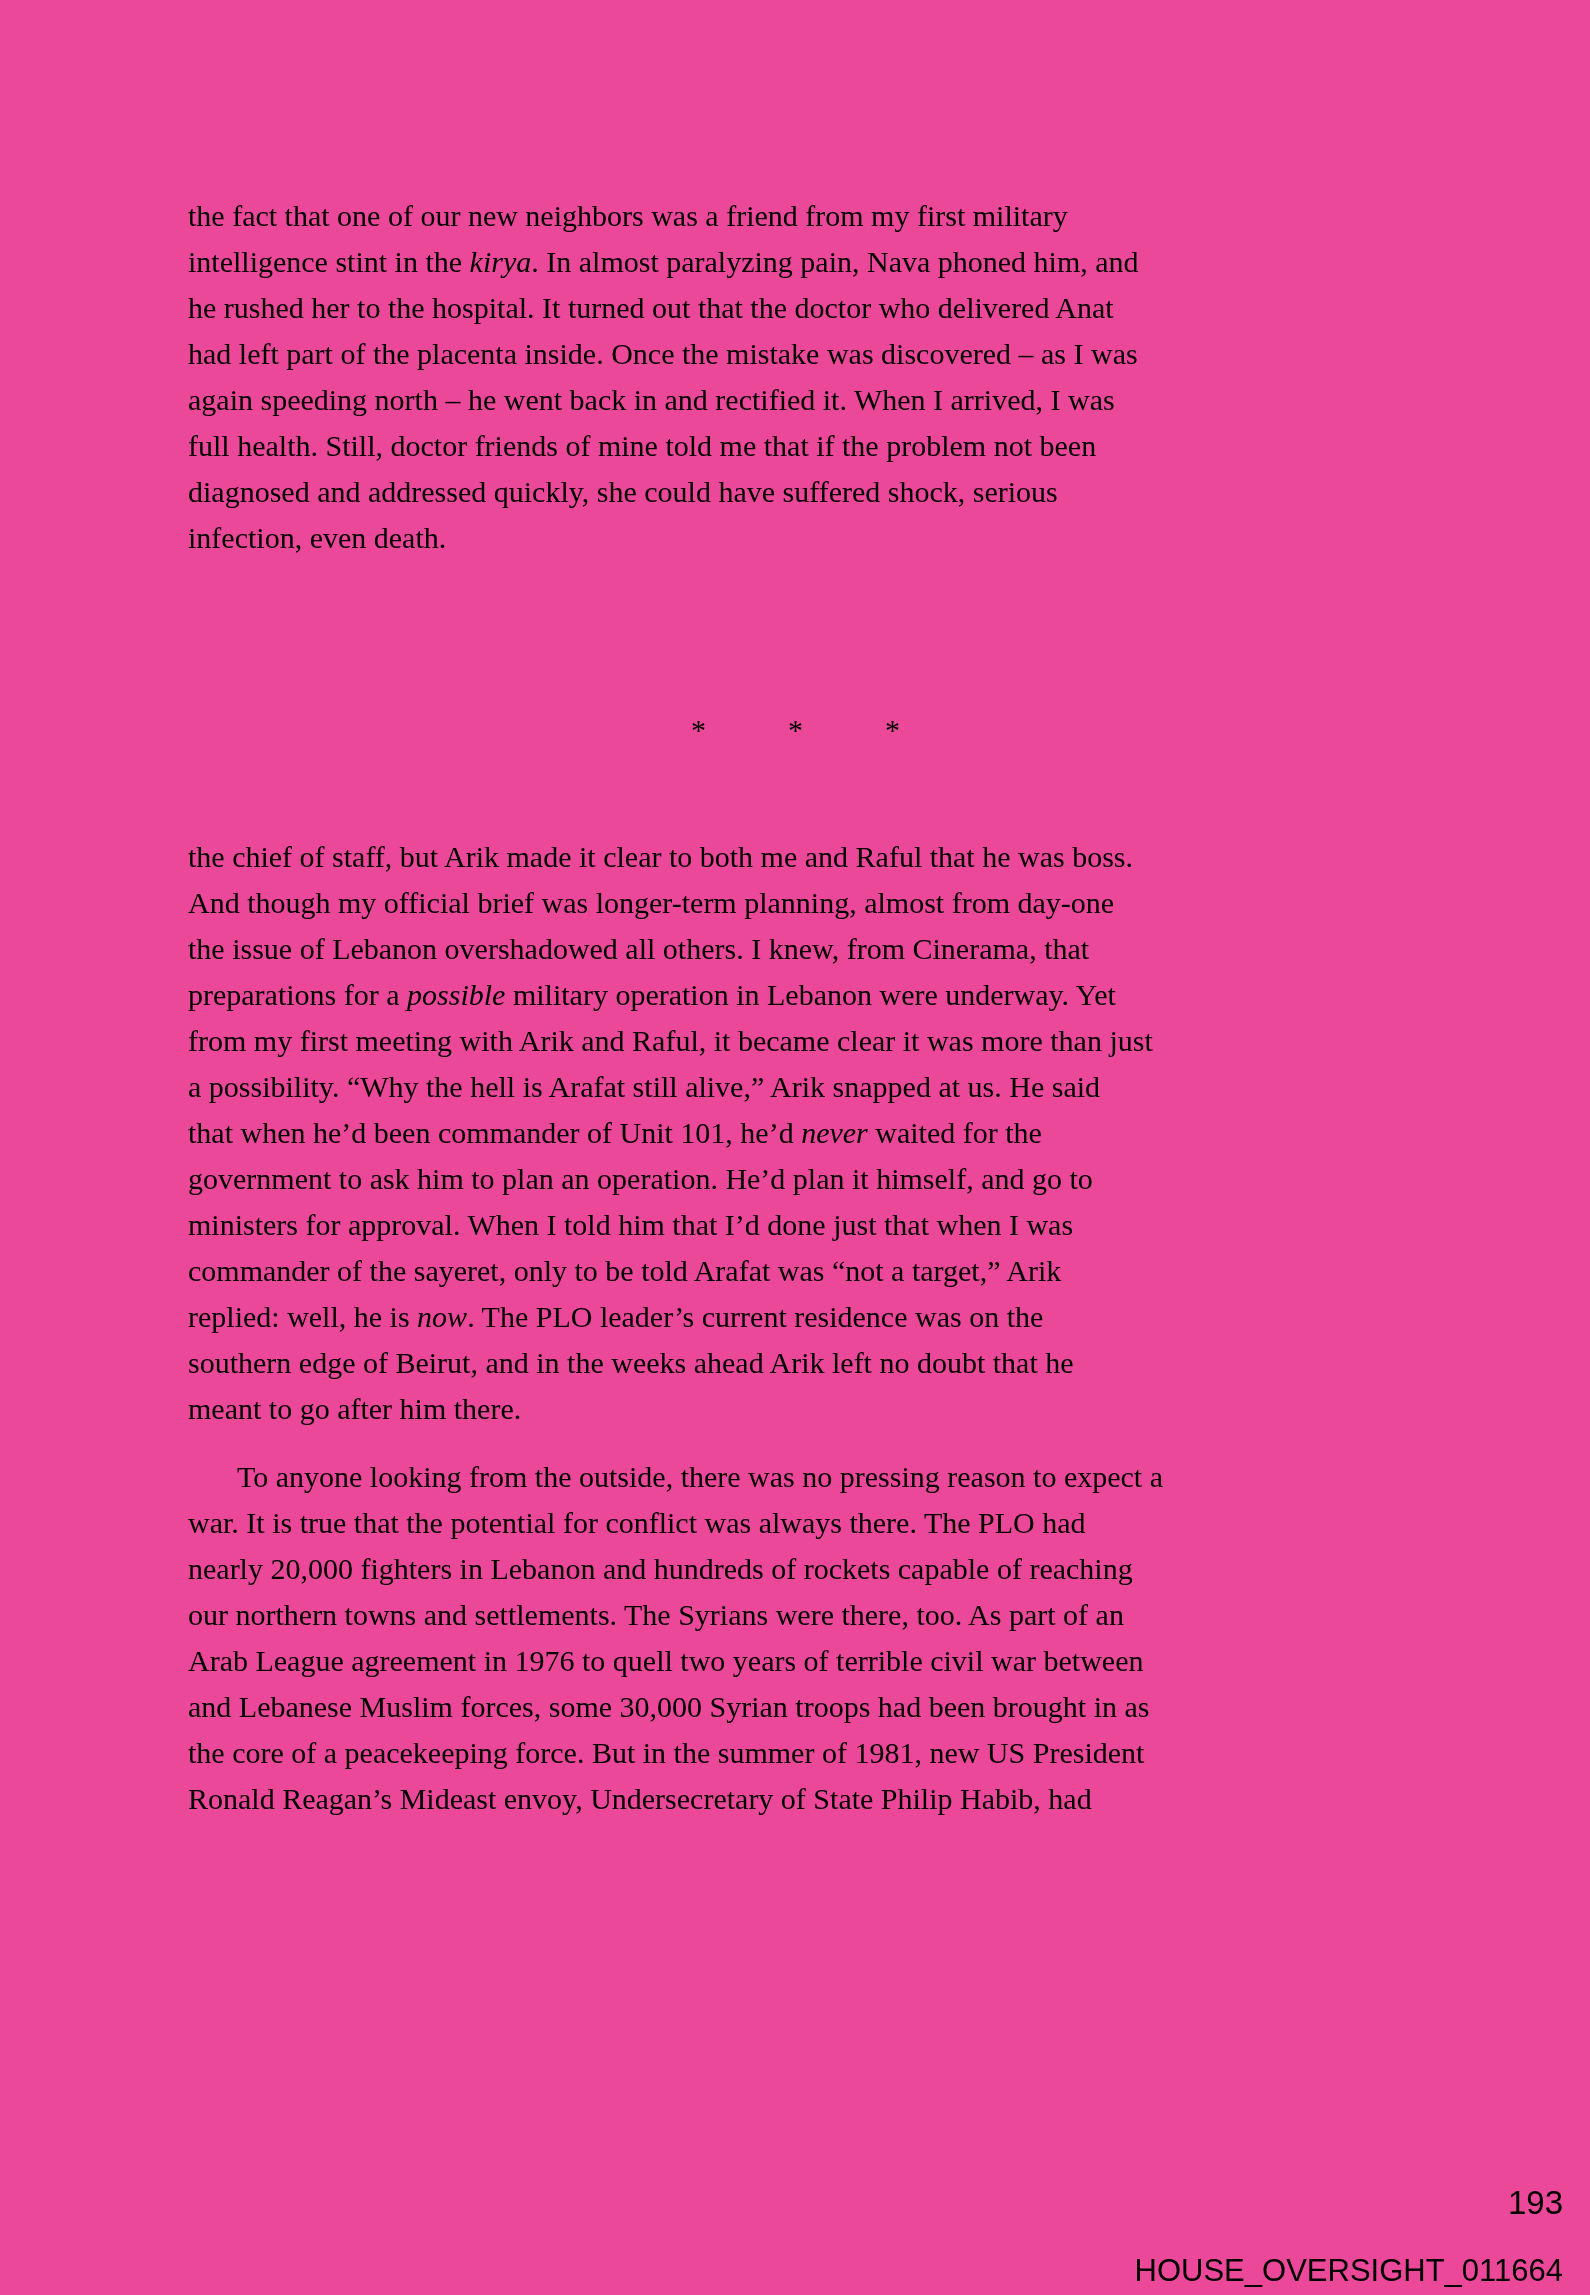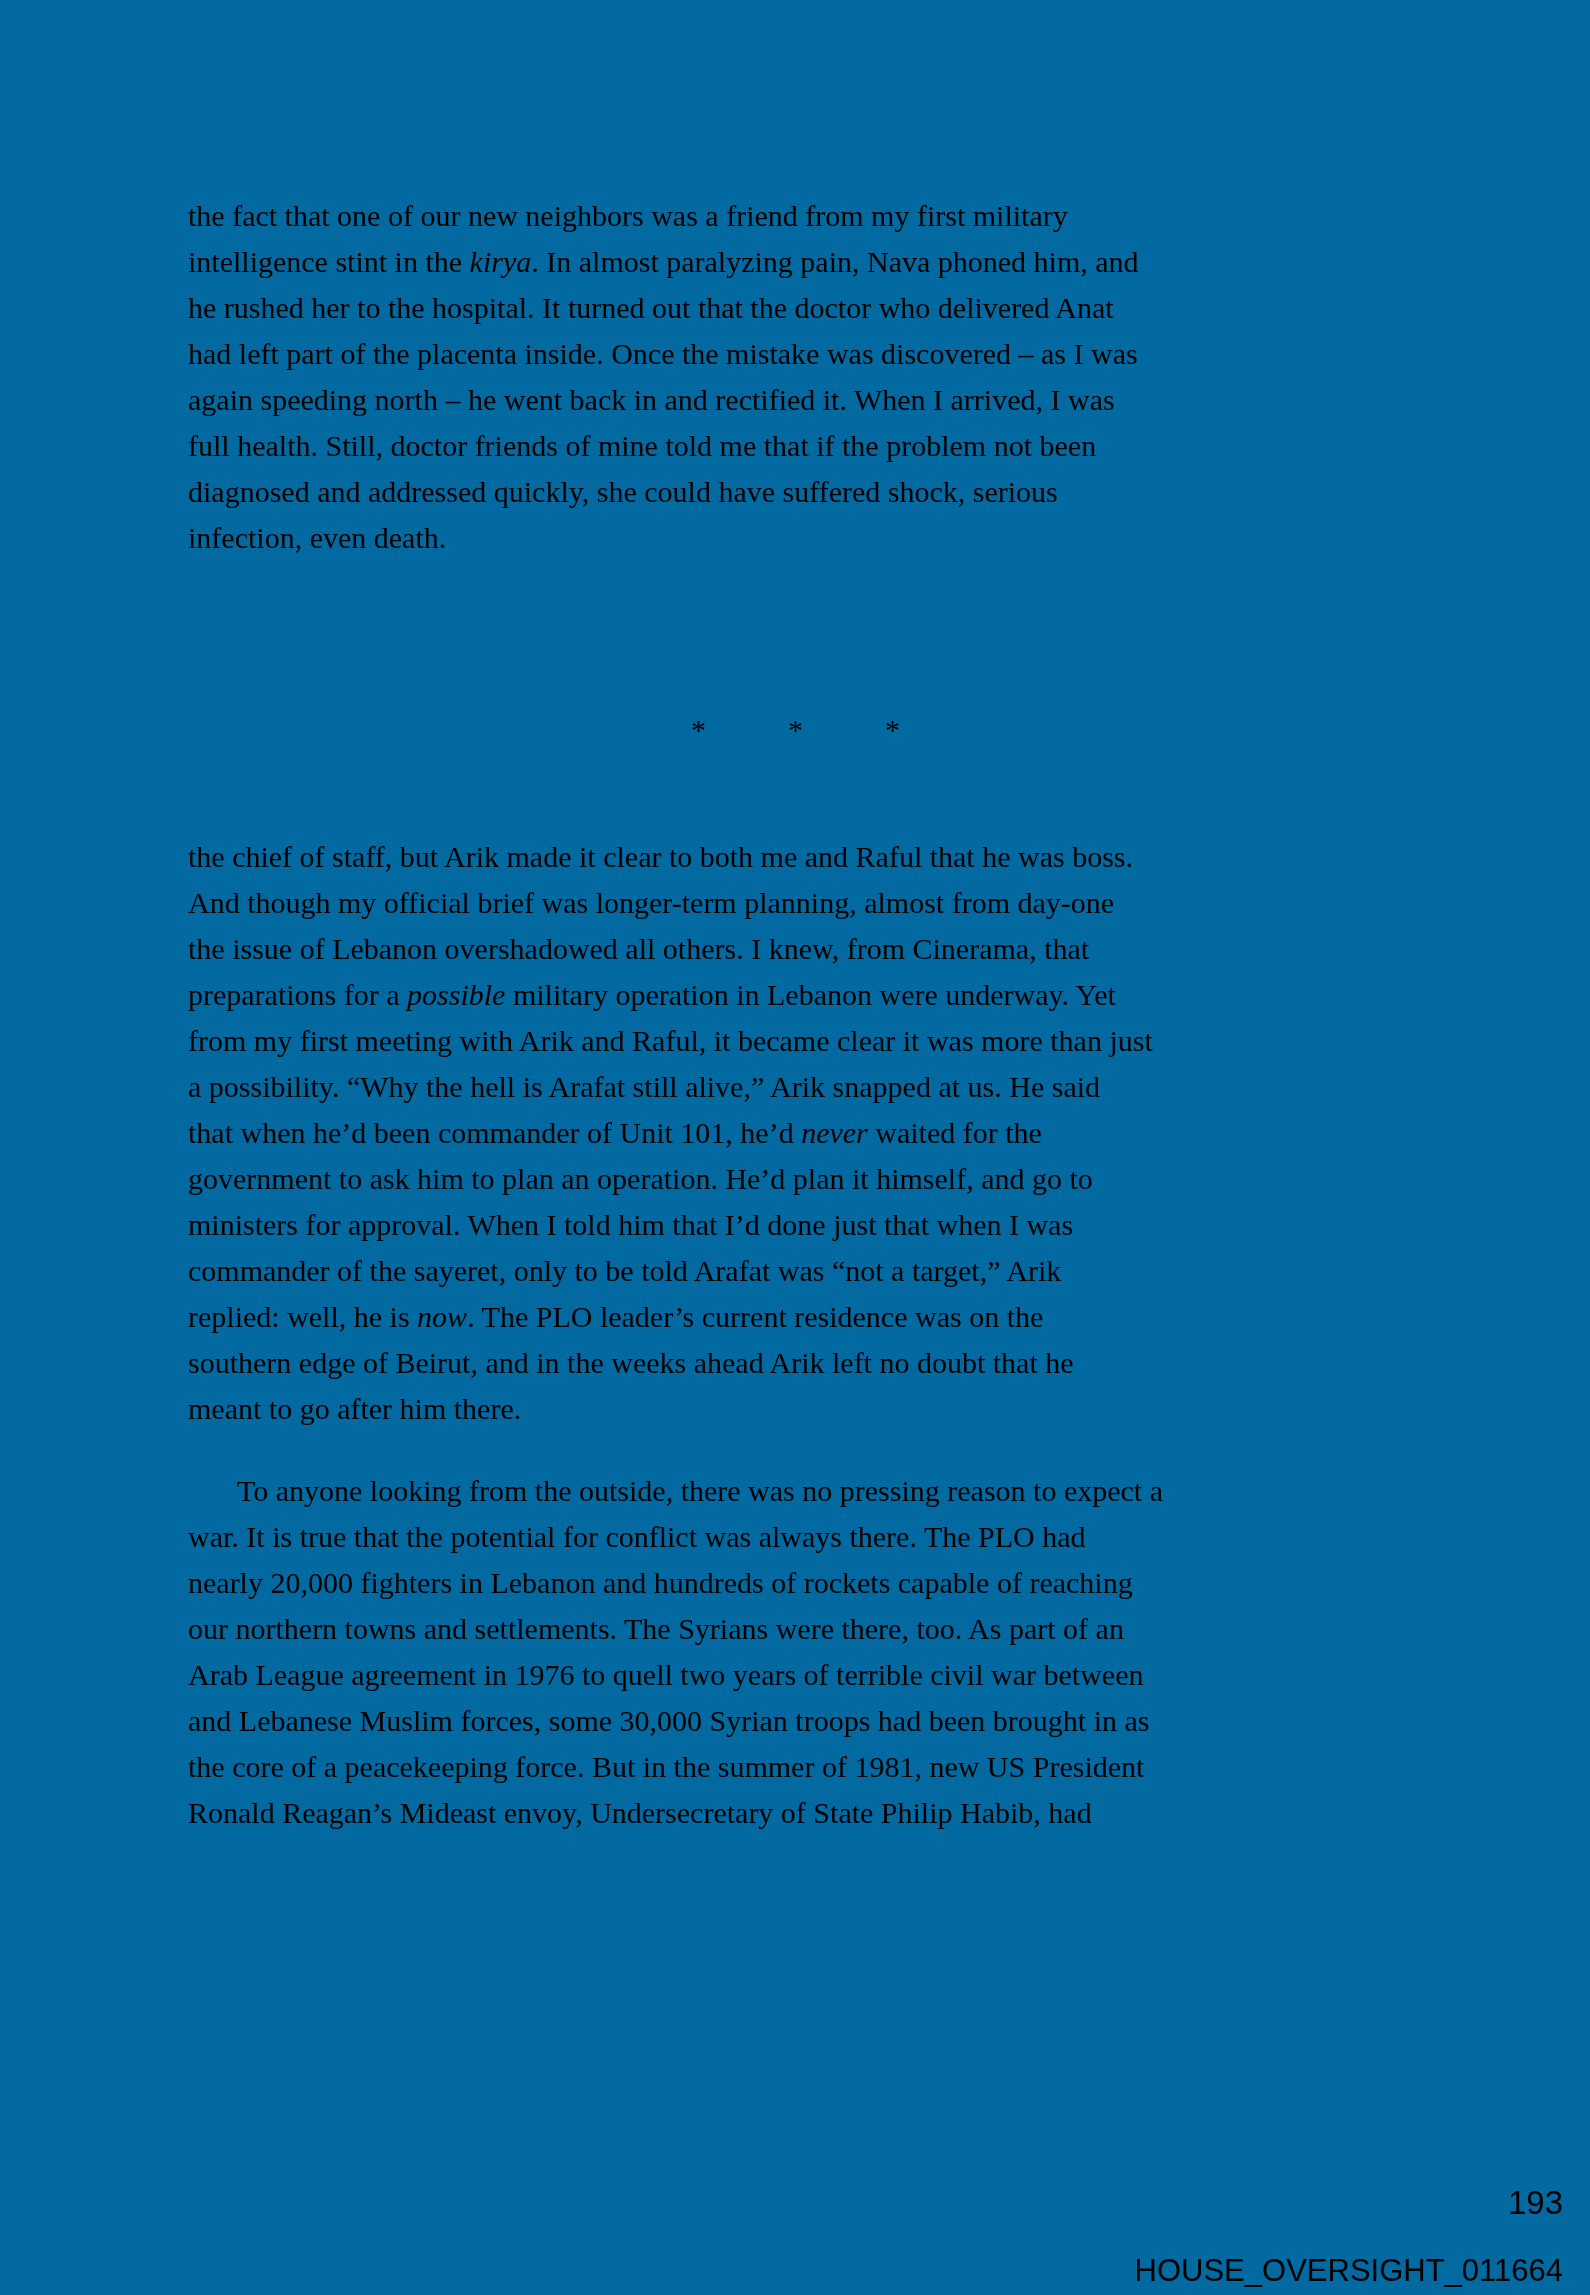--- a/index.html
+++ b/index.html
@@ -12,36 +12,36 @@
     height: 2295px;
     position: relative;
     font-family: "Liberation Serif", "DejaVu Serif", serif;
     color: #000000;
   }
   .page {
     position: absolute;
     left: 0; top: 0;
     width: 1591px;
     height: 2295px;
-    background: #0369a1;
+    background: #ec4899;
     overflow: hidden;
   }
   
   .textblock {
     position: absolute;
     left: 188px;
     top: 193px;
     width: 1239px;
     font-size: 30px;
     line-height: 46px;
     letter-spacing: 0px;
   }
   .para { margin: 0; padding: 0; }
   .para-1 { margin-top: 273px; }
-  .para-2 { margin-top: 36px; }
+  .para-2 { margin-top: 22px; }
   .line {
     height: 46px;
     line-height: 46px;
     white-space: nowrap;
   }
   .line.indented { text-indent: 49px; }
   .line em { font-style: italic; }
   
   .separator {
     position: absolute;

